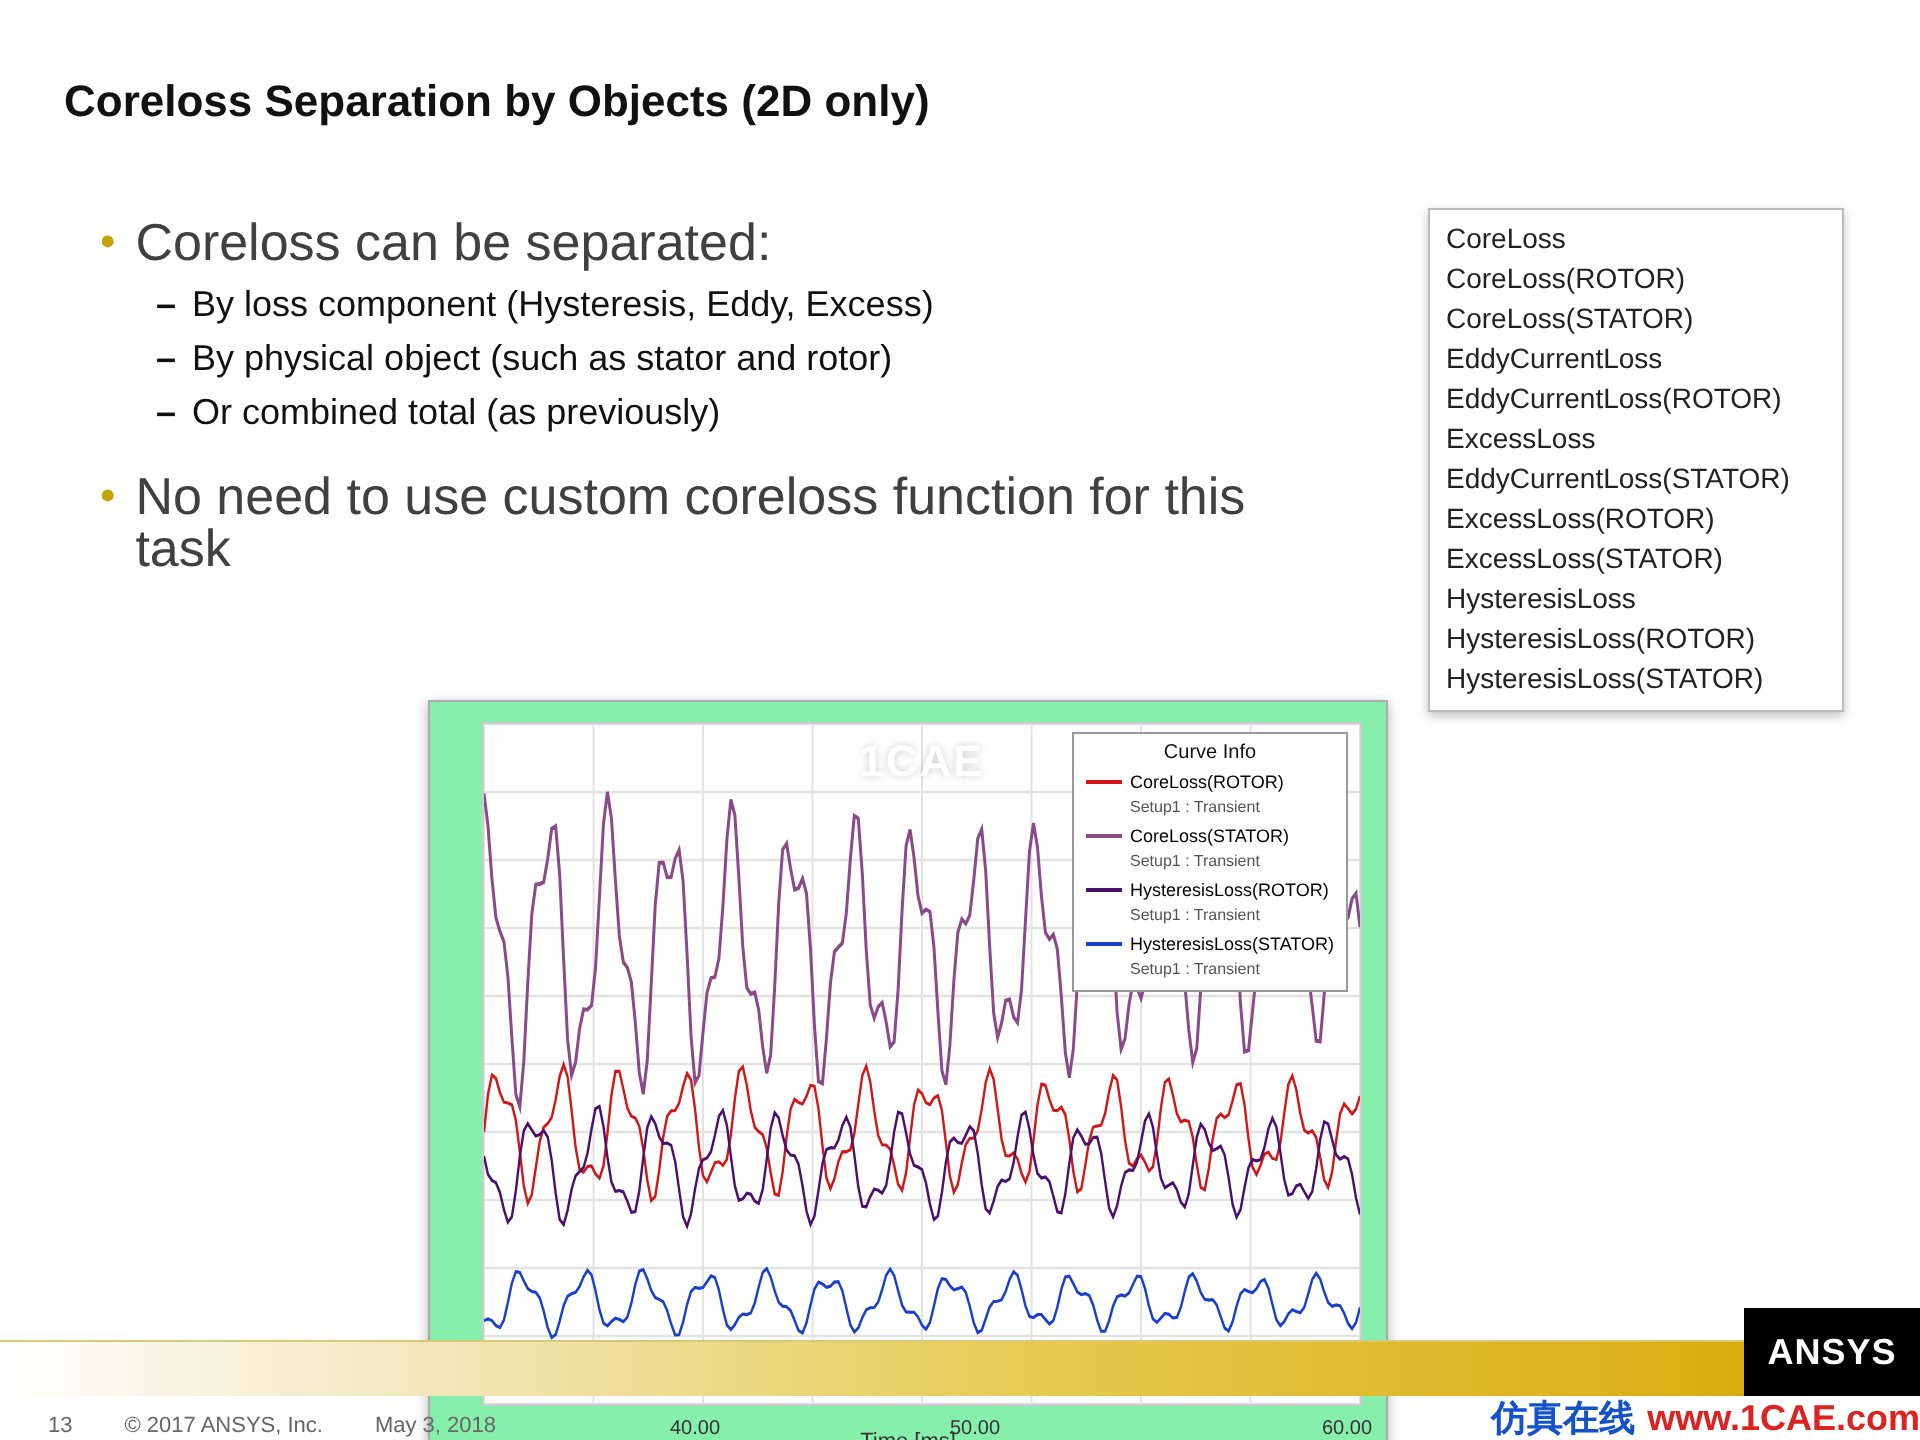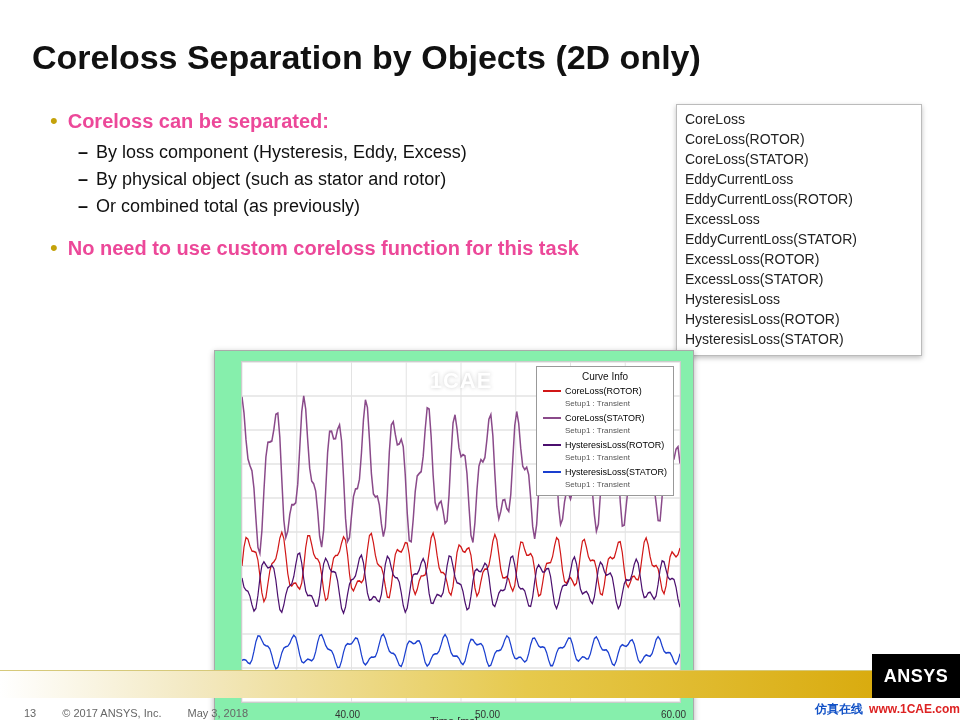--- a/index.html
+++ b/index.html
@@ -1,46 +1,46 @@
 <!DOCTYPE html>
 <html><head>
 <meta charset="utf-8">
 <style>
   * { margin: 0; padding: 0; box-sizing: border-box; }
   html, body { width: 960px; height: 720px; font-family: Arial, Helvetica, sans-serif; background: #fff; overflow: hidden; }
   .slide { position: relative; width: 960px; height: 720px; background: #ffffff; }
-  .title { position: absolute; left: 32px; top: 38px; font-size: 34px; font-weight: 700; color: #111; }
+  .title { position: absolute; left: 32px; top: 38px; font-size: 22px; font-weight: 700; color: #111; }
   .body { position: absolute; left: 50px; top: 108px; width: 620px; }
   ul.b1 { list-style: none; }
   ul.b1 > li { margin-bottom: 18px; }
   ul.b1 > li > .bullet-row { display: flex; align-items: flex-start; }
   ul.b1 .dot { color: #c4a20a; font-size: 22px; line-height: 26px; margin-right: 10px; }
-  ul.b1 .txt { font-size: 20px; font-weight: 700; color: #ec4899; line-height: 26px; }
+  ul.b1 .txt { font-size: 26px; font-weight: 400; color: #404040; line-height: 26px; }
   ul.b2 { list-style: none; margin-top: 8px; margin-left: 28px; }
   ul.b2 > li { display: flex; align-items: flex-start; margin-bottom: 6px; }
   ul.b2 .dash { font-size: 18px; font-weight: 700; color: #111; margin-right: 8px; }
   ul.b2 .txt2 { font-size: 18px; color: #111; }
-  .listbox { position: absolute; right: 38px; top: 104px; width: 246px; border: 1px solid #bbb; background: #fff; box-shadow: 0 2px 5px rgba(0,0,0,0.25); padding: 4px 8px 6px 8px; margin-left: 18px; }
+  .listbox { position: absolute; right: 38px; top: 104px; width: 208px; border: 1px solid #bbb; background: #fff; box-shadow: 0 2px 5px rgba(0,0,0,0.25); padding: 4px 8px 6px 8px; margin-left: 18px; }
   .listbox .li { font-size: 14px; color: #222; line-height: 20px; white-space: nowrap; }
   .chart { position: absolute; left: 214px; top: 350px; width: 480px; height: 384px; border: 1px solid #aaa; background: #86efac; box-shadow: 0 2px 6px rgba(0,0,0,0.3); }
   .chart-inner { position: absolute; left: 26px; top: 10px; right: 12px; bottom: 30px; border: 1px solid #ccc; background: #fff; }
   .grid line { stroke: #e3e3e3; stroke-width: 1; }
   .axis-label { position: absolute; bottom: 6px; left: 50%; transform: translateX(-50%); font-size: 11px; color: #333; }
   .tick { position: absolute; font-size: 10px; color: #333; }
   .legend { position: absolute; right: 6px; top: 4px; background: #fff; border: 1px solid #999; padding: 4px 6px; font-size: 9px; line-height: 12px; z-index: 5; }
   .legend .title { position: static; font-size: 10px; font-weight: 400; text-align: center; margin-bottom: 2px; }
   .legend .row { display: flex; align-items: flex-start; gap: 4px; margin-top: 2px; }
   .legend .swatch { width: 18px; height: 2px; margin-top: 5px; }
   .legend .lbl { white-space: nowrap; }
   .legend .sub { color: #555; font-size: 8px; }
   .watermark { position: absolute; top: 6px; left: 50%; transform: translateX(-50%); font-size: 22px; font-weight: 700; color: #fff; text-shadow: 0 0 4px rgba(0,0,0,0.2); letter-spacing: 1px; z-index: 4; }
   .footer-bar { position: absolute; left: 0; bottom: 22px; width: 960px; height: 28px; background: linear-gradient(90deg, #fff 0%, #f3e9c2 20%, #e6c94c 55%, #d6a400 100%); border-top: 1px solid #d6c97a; }
   .footer-text { position: absolute; bottom: 1px; left: 24px; font-size: 11px; color: #666; display: flex; gap: 26px; align-items: baseline; }
   .ansys-badge { position: absolute; right: 0; bottom: 22px; width: 88px; height: 44px; background: #000; color: #fff; font-weight: 700; font-size: 18px; display: flex; align-items: center; justify-content: center; letter-spacing: 0.5px; }
-  .cn-badge { position: absolute; right: 0; bottom: 0; height: 22px; font-size: 12px; display: flex; align-items: center; gap: 6px; }
+  .cn-badge { position: absolute; right: 0; bottom: 0; height: 22px; font-size: 18px; display: flex; align-items: center; gap: 6px; }
   .cn-badge .cn { color: #1453c7; font-weight: 700; }
   .cn-badge .url { color: #d22; font-weight: 700; }
   svg.plot { position: absolute; inset: 0; width: 100%; height: 100%; }
 </style>
 </head>
 <body>
 
 <div class="slide">
 
   <div class="title">Coreloss Separation by Objects (2D only)</div>

